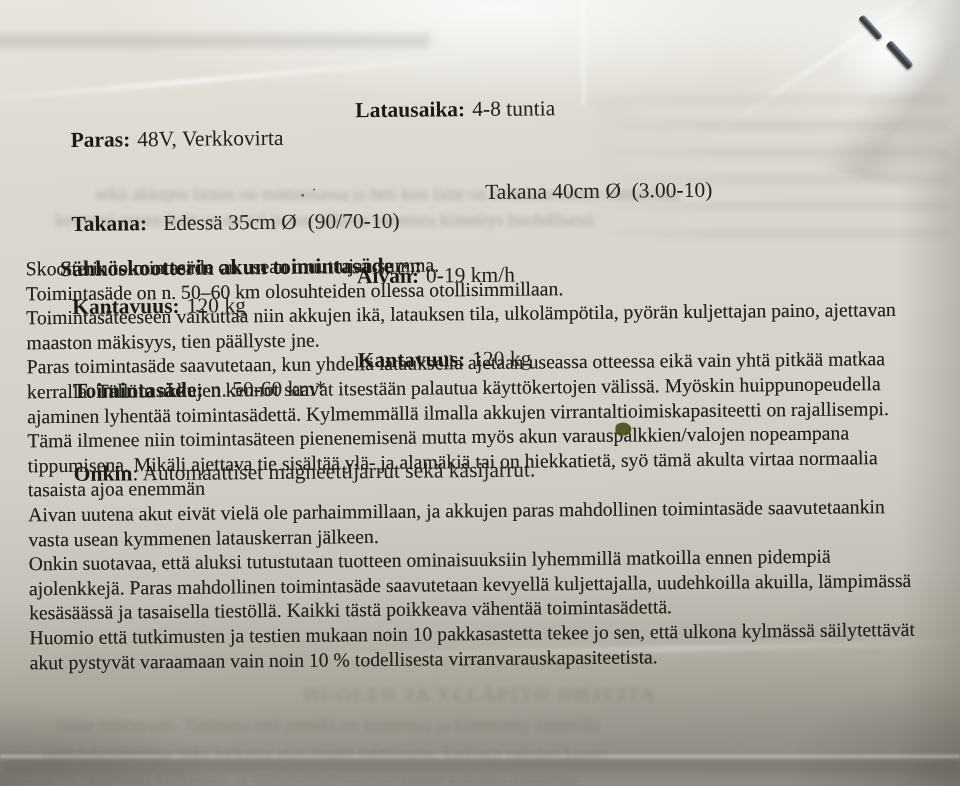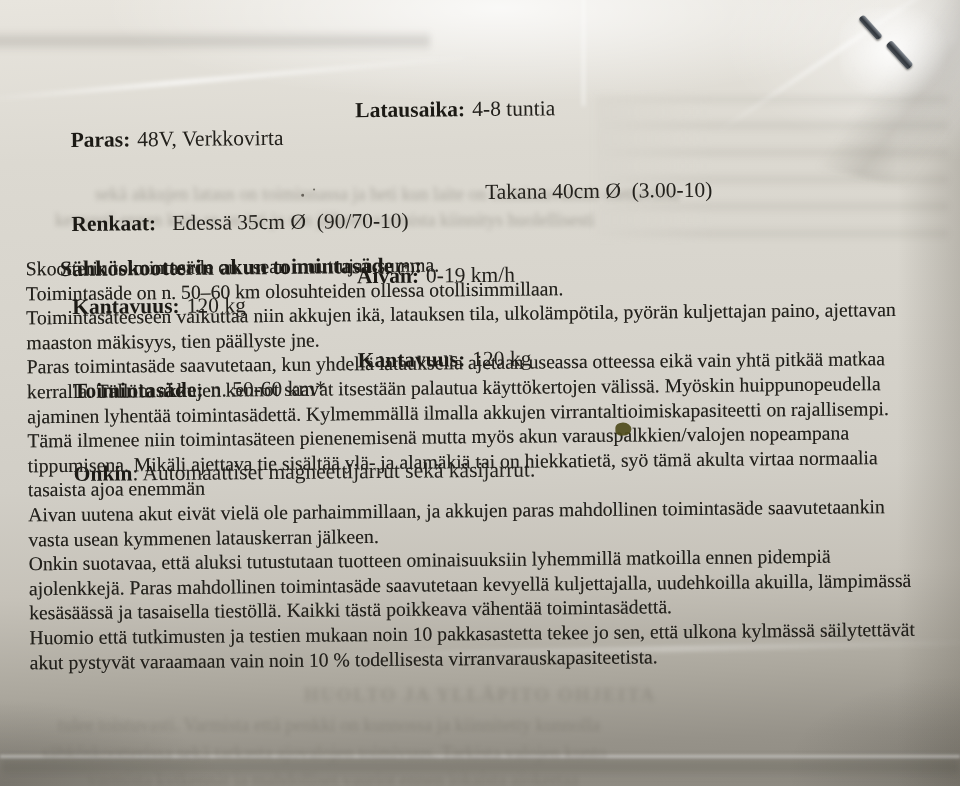--- a/index.html
+++ b/index.html
@@ -107,21 +107,21 @@
   <div class="staple-seg s2"></div>
 
   <div class="content">
 
     <div class="specs">
       <div class="spec-row r1">
         <span class="spec-label">Paras:</span><span class="spec-value c1-value">48V, Verkkovirta</span>
         <span class="spec-col2"><span class="spec-label">Latausaika:</span><span class="spec-value">4-8 tuntia</span></span>
       </div>
       <div class="spec-row r2">
-        <span class="spec-label">Renkaat:</span><span class="spec-value c1-value">Edessä 35cm Ø  (90/70-10)</span>
+        <span class="spec-label">Takana:</span><span class="spec-value c1-value">Edessä 35cm Ø  (90/70-10)</span>
         <span class="spec-col2"><span class="spec-value">Takana 40cm Ø  (3.00-10)</span></span>
       </div>
       <div class="spec-row r3">
         <span class="spec-label">Kantavuus:</span><span class="spec-value c1-value">120 kg</span>
         <span class="spec-col2"><span class="spec-label">Aivan:</span><span class="spec-value">0-19 km/h</span></span>
       </div>
       <div class="spec-row r4">
         <span class="spec-label">Toimintasäde:</span><span class="spec-value c1-value">n. 50-60 km*</span>
         <span class="spec-col2"><span class="spec-label">Kantavuus:</span><span class="spec-value">120 kg</span></span>
       </div>

